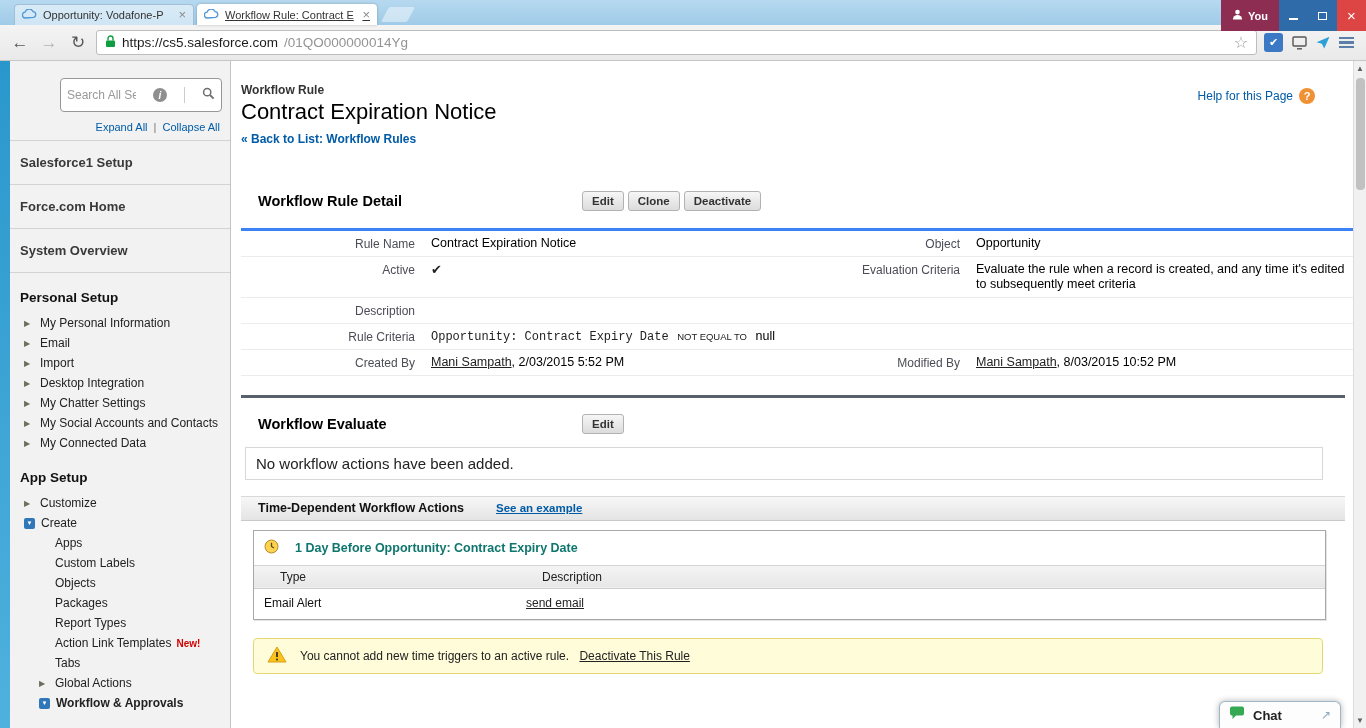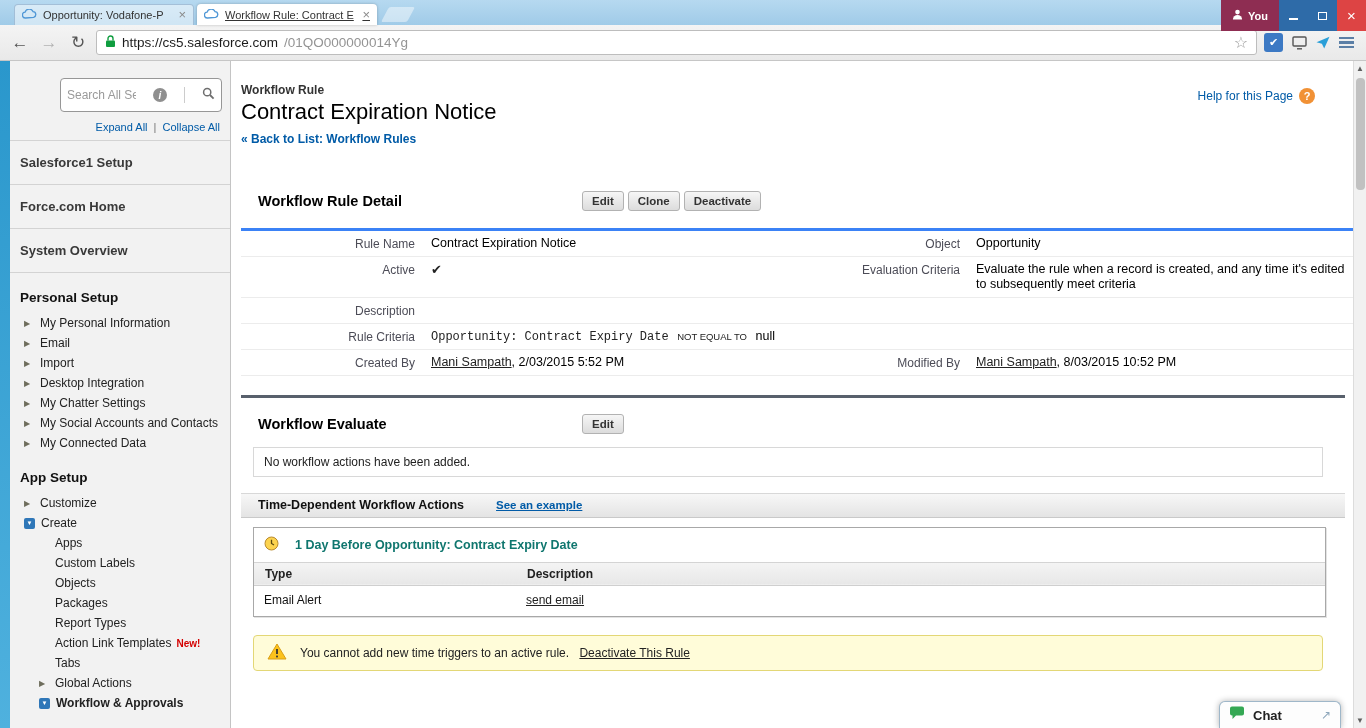--- a/index.html
+++ b/index.html
@@ -93,26 +93,26 @@
   .mono { font-family:"Liberation Mono","DejaVu Sans Mono",monospace; font-size:12px; color:#222; }
   .op { font-size:9.5px; color:#222; margin:0 5px; }
   .dark-link { color:#222; text-decoration:underline; }
 
   .divider { height:3px; background:#58606c; margin:19px 8px 0 0; }
 
   .sub-bar { margin-top:24px; height:25px; background:linear-gradient(#f7f7f7,#e4e4e4); border-top:1px solid #d8d8d8; border-bottom:1px solid #c9c9c9; display:flex; align-items:center; padding-left:17px; font-weight:bold; font-size:12.5px; color:#111; margin-right:8px; }
   .sub-bar.td { margin-top:16px; }
   .example-link { color:#015ba7; font-weight:bold; font-size:11.5px; margin-left:32px; text-decoration:underline; }
 
-  .empty-box { margin:9px 30px 0 12px; border:1px solid #d8d8d8; background:#fff; padding:7px 10px; font-size:12px; color:#222; }
+  .empty-box { margin:9px 30px 0 4px; border:1px solid #d8d8d8; background:#fff; padding:7px 10px; font-size:15px; color:#222; }
 
   .trigger-box { margin:9px 27px 0 12px; border:1px solid #a8a8a8; background:#fff; box-shadow:1px 1px 0 #e3e3e3; }
   .trigger-head { display:flex; align-items:center; gap:16px; padding:8px 10px; font-weight:bold; font-size:12.5px; color:#0f766e; }
   .tt-table { width:100%; border-collapse:collapse; font-size:12px; }
-  .tt-table th { text-align:left; font-weight:bold; color:#222; background:linear-gradient(#f4f4f4,#e7e7e7); border-top:1px solid #d4d4d4; border-bottom:1px solid #cfcfcf; padding:4px 11px; }
+  .tt-table th { text-align:left; font-weight:normal; color:#222; background:linear-gradient(#f4f4f4,#e7e7e7); border-top:1px solid #d4d4d4; border-bottom:1px solid #cfcfcf; padding:4px 26px; }
   .tt-table th.col-type { width:262px; }
   .tt-table td { padding:7px 10px 9px; color:#111; }
 
   .warn-box { margin:18px 30px 0 12px; background:#fffcd9; border:1px solid #e3d776; border-radius:4px; padding:7px 13px; display:flex; align-items:center; gap:13px; font-size:12px; color:#222; }
   .warn-link { color:#222; text-decoration:underline; margin-left:7px; }
 
   
   .chat { position:fixed; right:25px; bottom:0; width:122px; height:27px; background:#fdfdfd; border:1px solid #9fb7c9; border-bottom:none; border-radius:6px 6px 0 0; box-shadow:0 0 6px rgba(0,0,0,.3); display:flex; align-items:center; gap:8px; padding:0 9px; cursor:pointer; }
   .chat-label { font-weight:bold; font-size:13px; color:#222; flex:1; }
   .chat-arrow { color:#8fa8bc; font-size:12px; }

